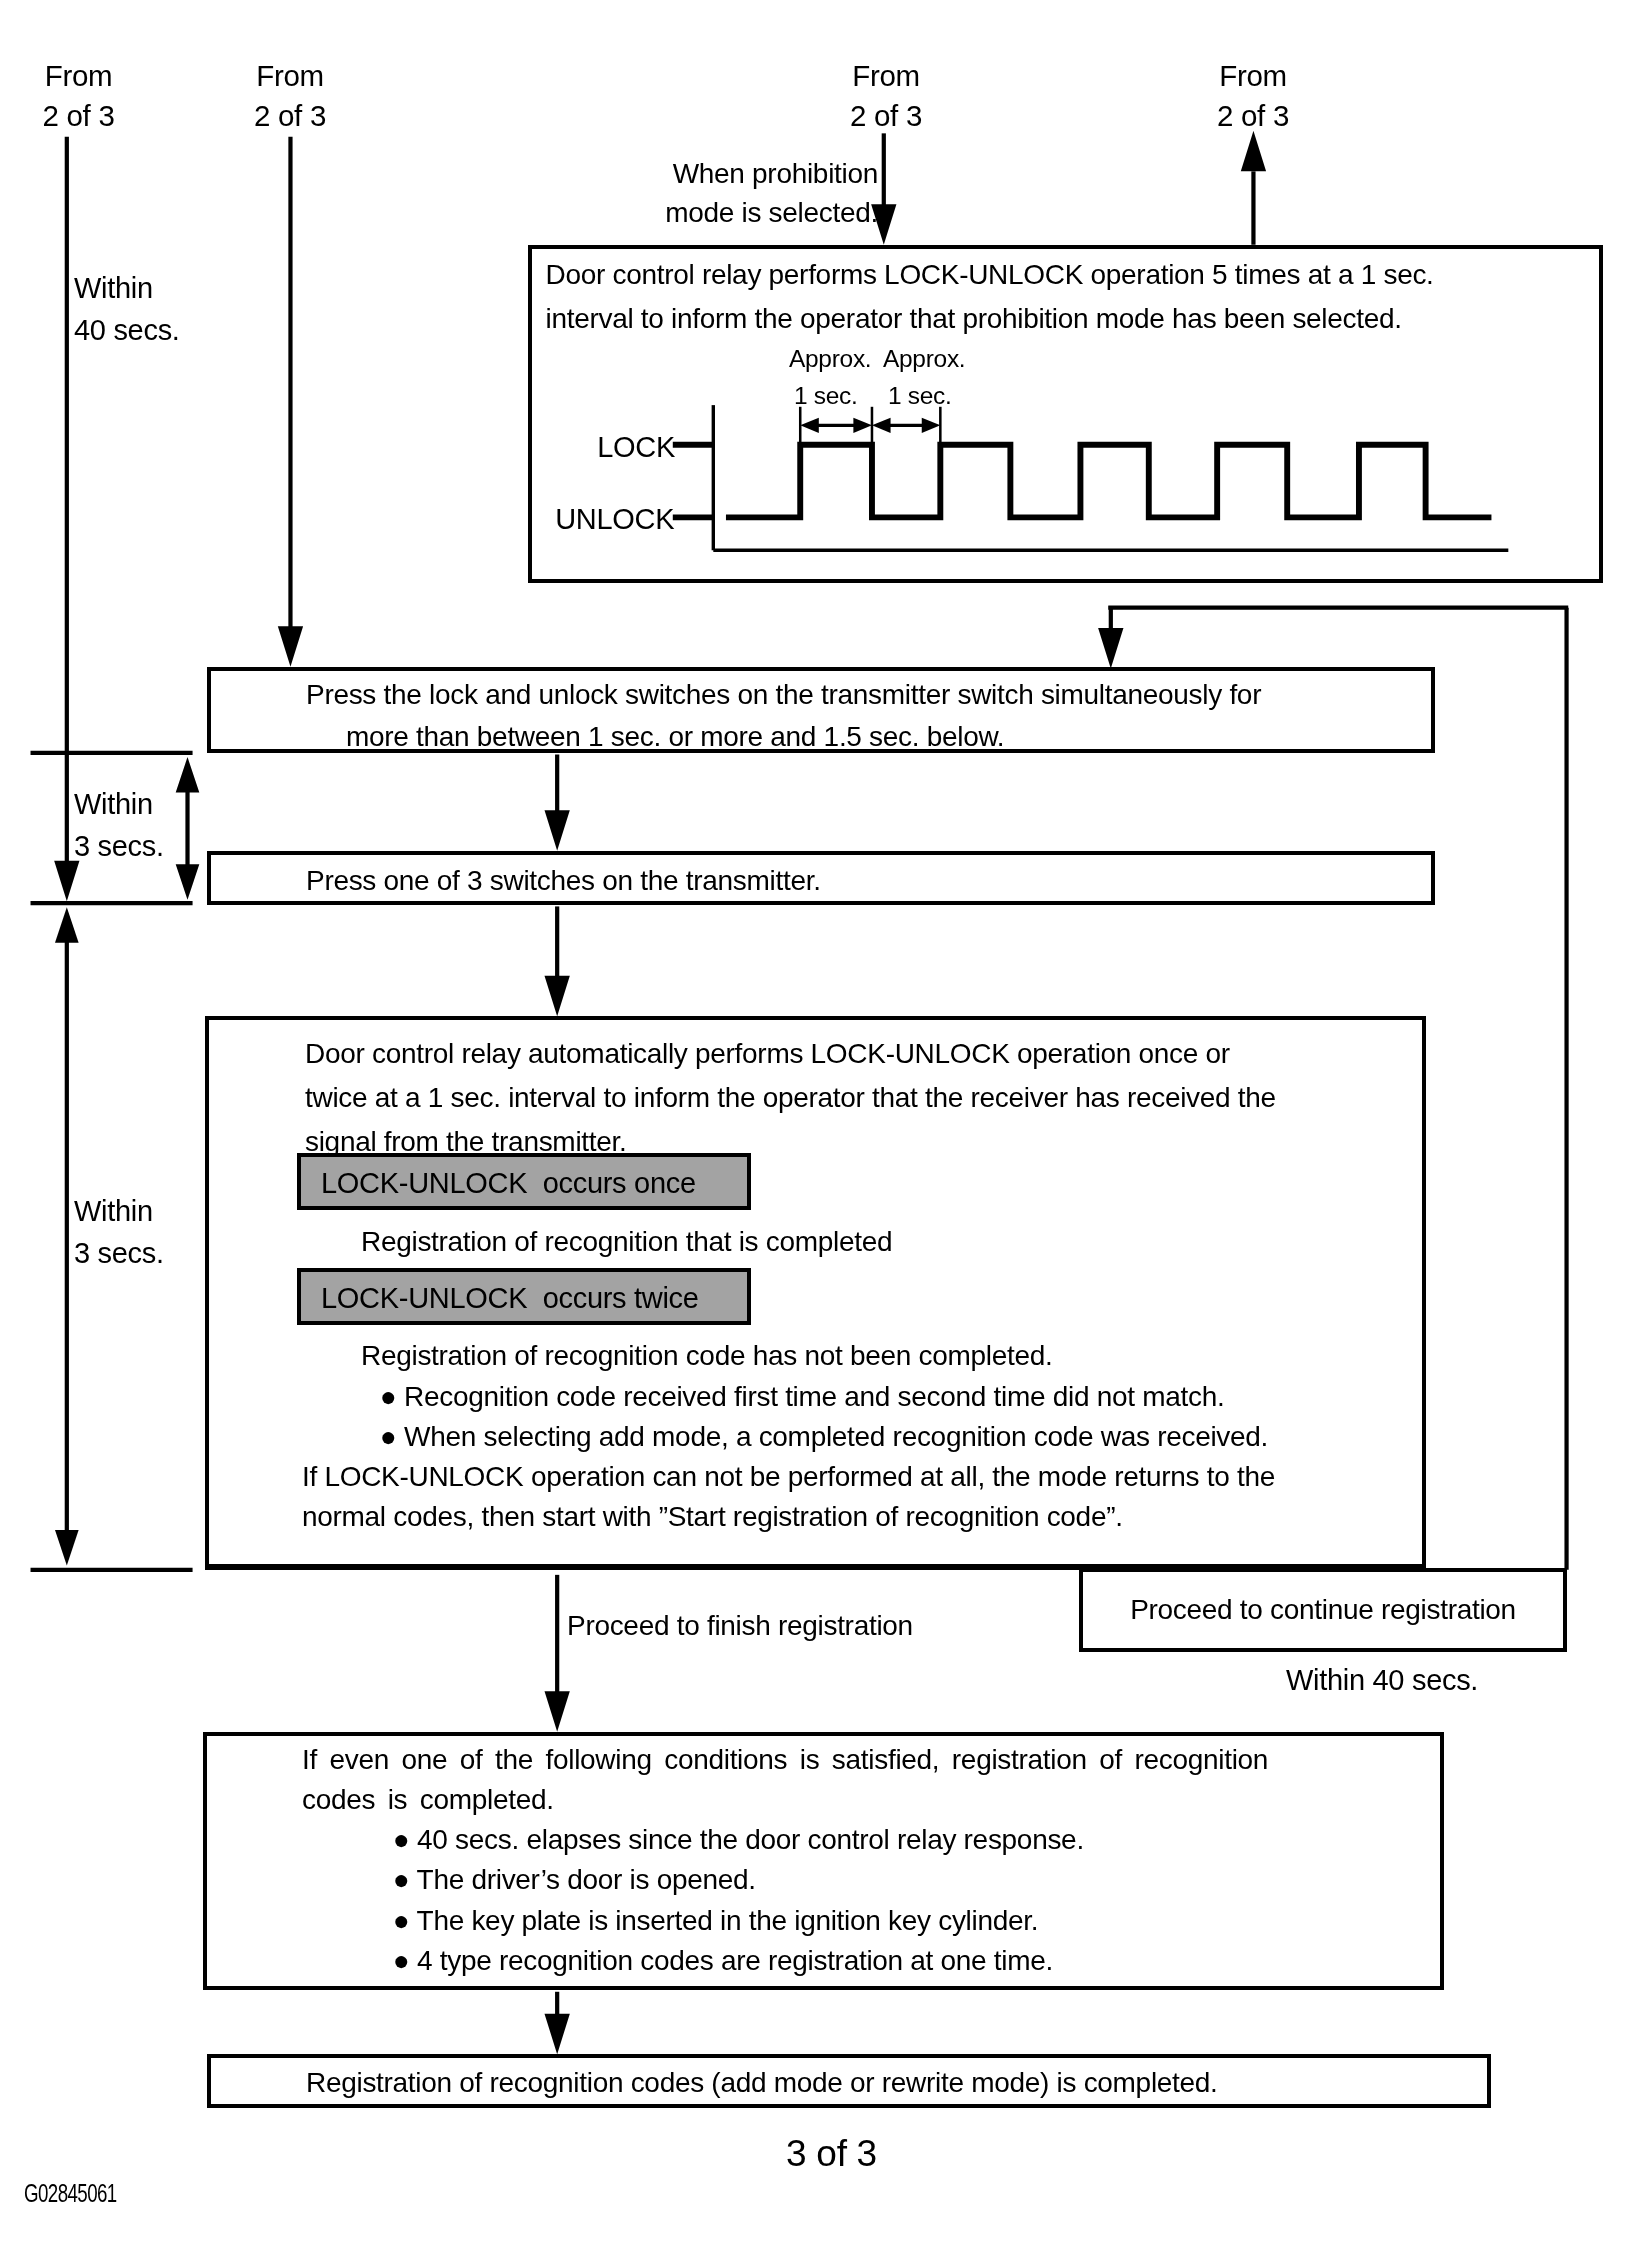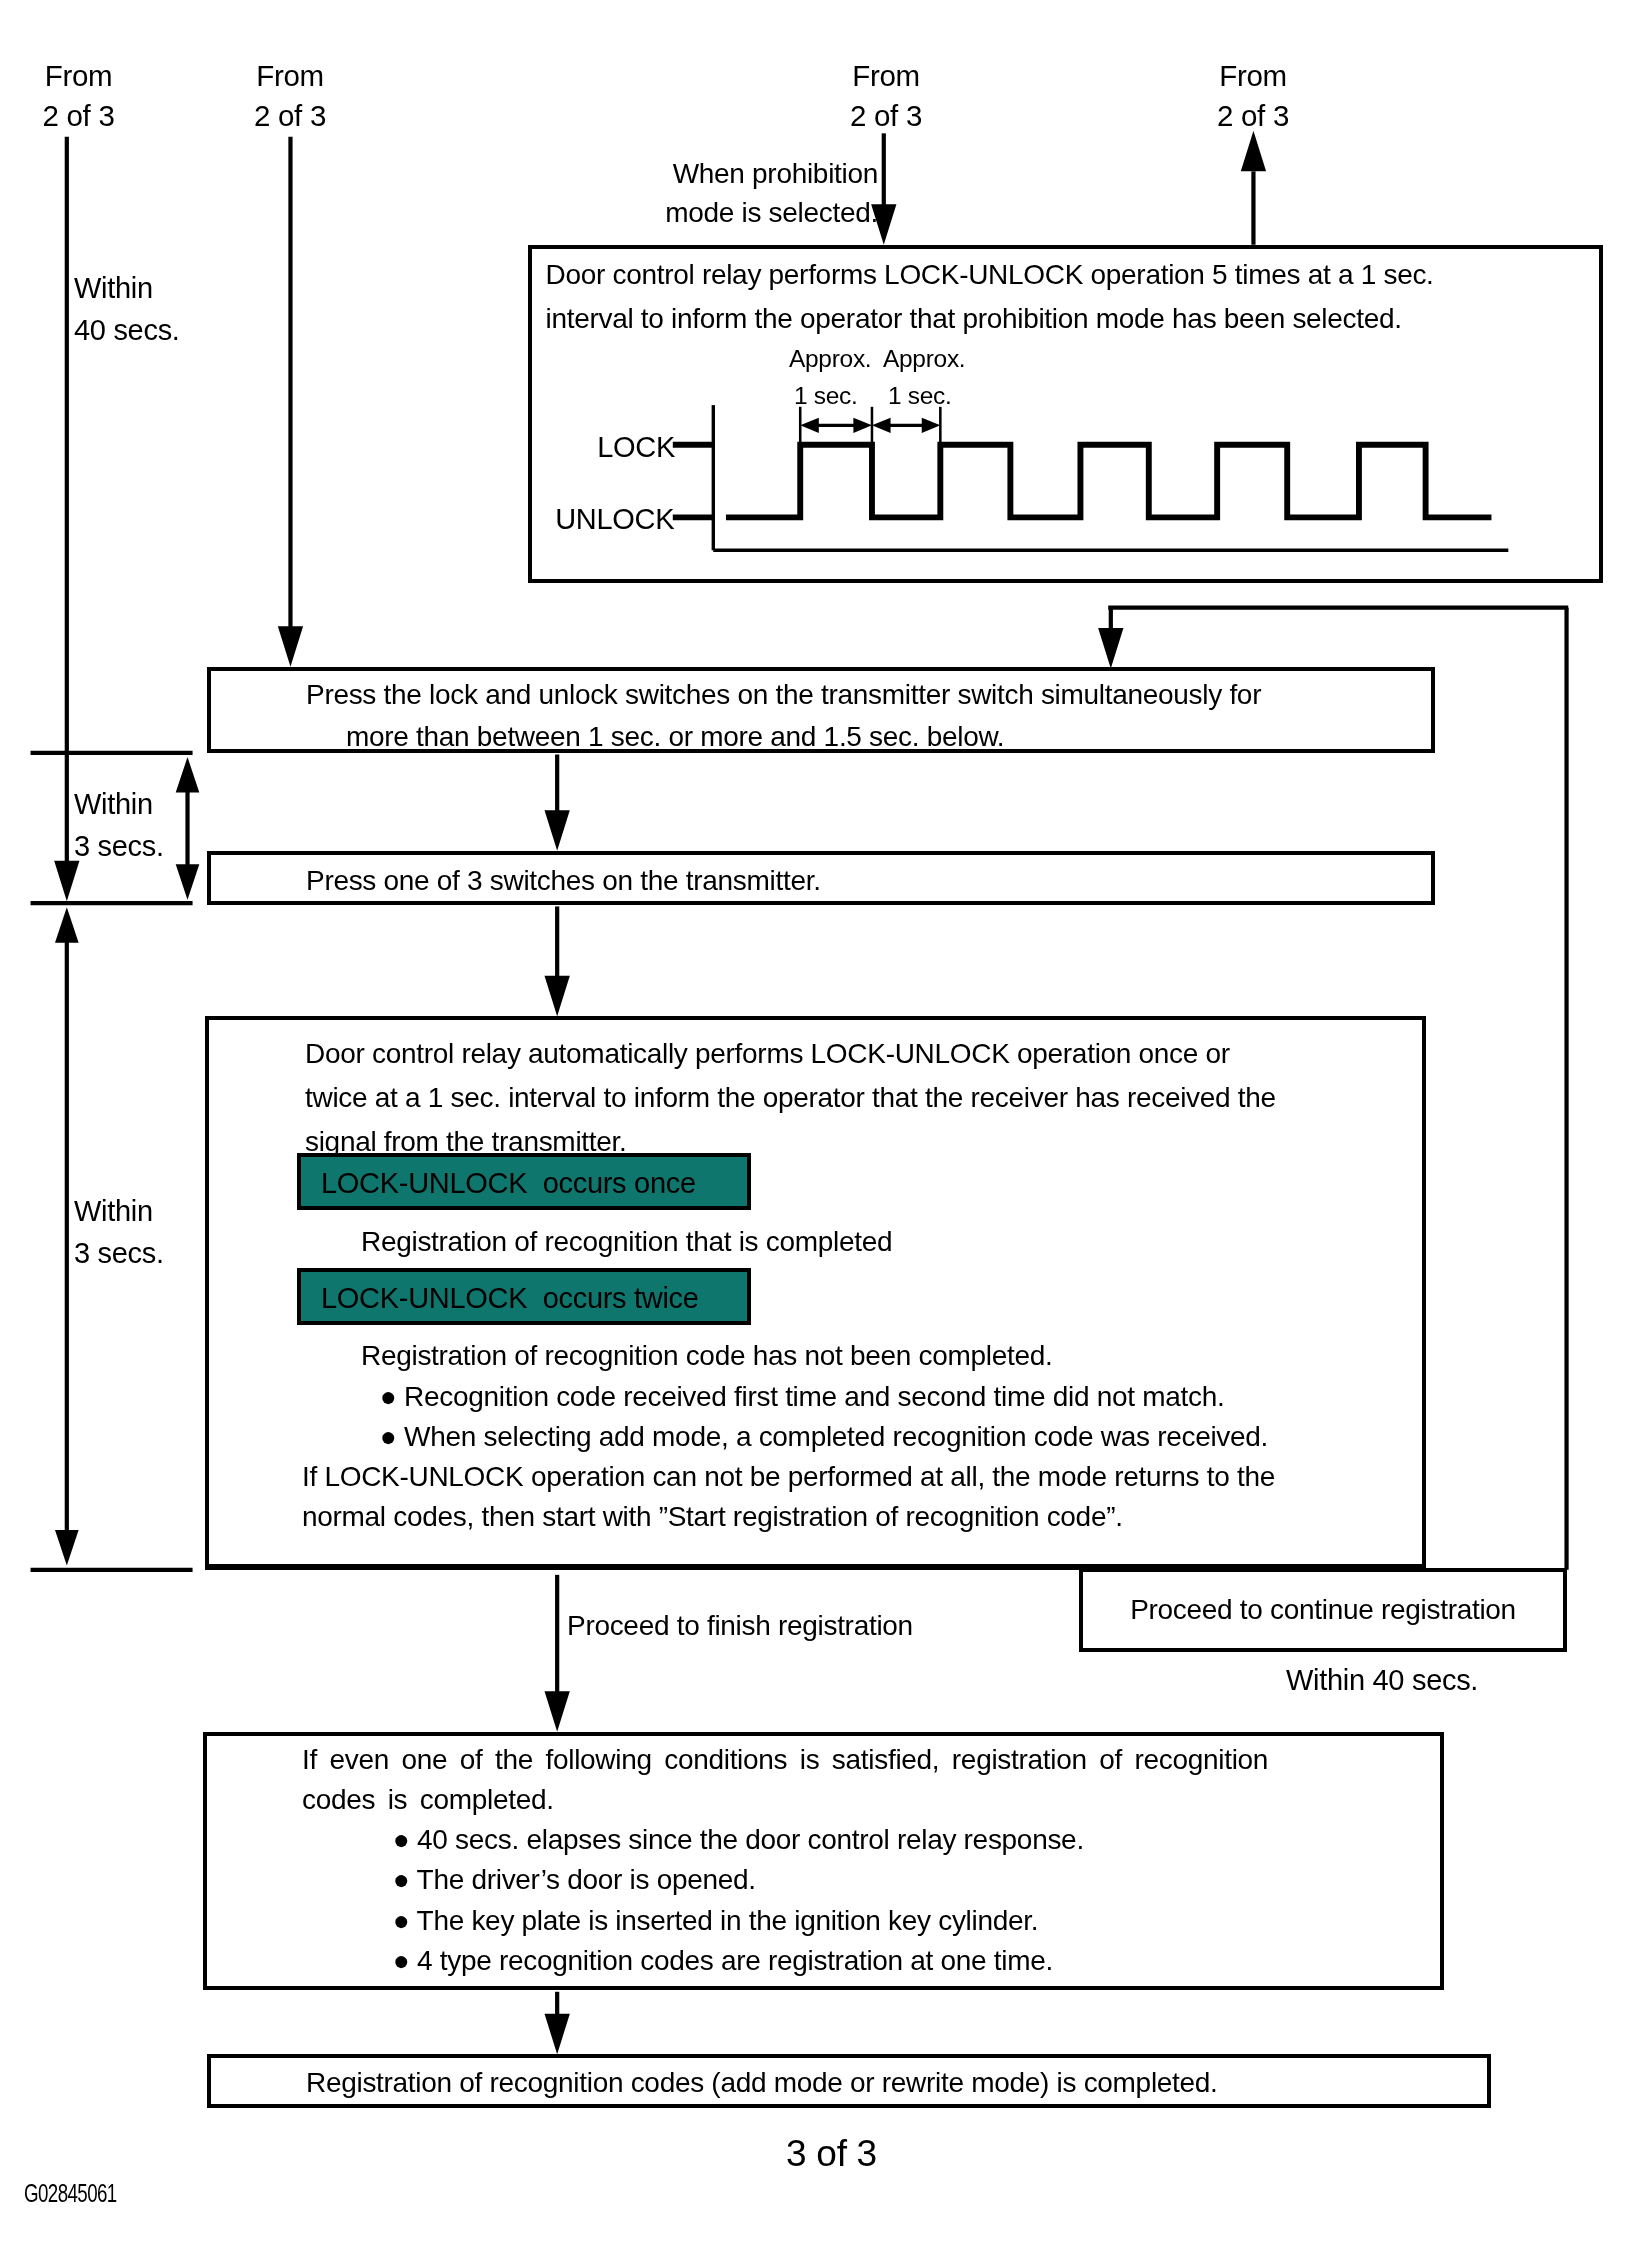--- a/index.html
+++ b/index.html
@@ -11,21 +11,21 @@
     color:#000;
     overflow:hidden;
   }
   .txt{position:absolute;white-space:pre;font-size:28px;letter-spacing:-0.3px;line-height:1.18;}
   .ctr{text-align:center;}
   .rgt{text-align:right;}
   .fromlbl{font-size:29.5px;line-height:40px;text-align:center;width:152px;}
   .timing{font-size:29px;line-height:42px;}
   .small{font-size:24.5px;letter-spacing:-0.3px;}
   .box{position:absolute;border:4.2px solid #000;background:#ffffff;box-sizing:border-box;}
-  .innerbox{position:absolute;border:4.2px solid #000;background:#0f766e;box-sizing:border-box;}
+  .innerbox{position:absolute;border:4.2px solid #000;background:#a3a3a3;box-sizing:border-box;}
   svg.overlay{position:absolute;left:0;top:0;pointer-events:none;}
 </style>
 </head>
 <body>
 
 <div id="page">
 
   <div class="txt fromlbl" style="left:2.5px;top:56px;"><span>From</span><br><span>2 of 3</span></div>
   <div class="txt fromlbl" style="left:214px;top:56px;"><span>From</span><br><span>2 of 3</span></div>
   <div class="txt fromlbl" style="left:810px;top:56px;"><span>From</span><br><span>2 of 3</span></div>

